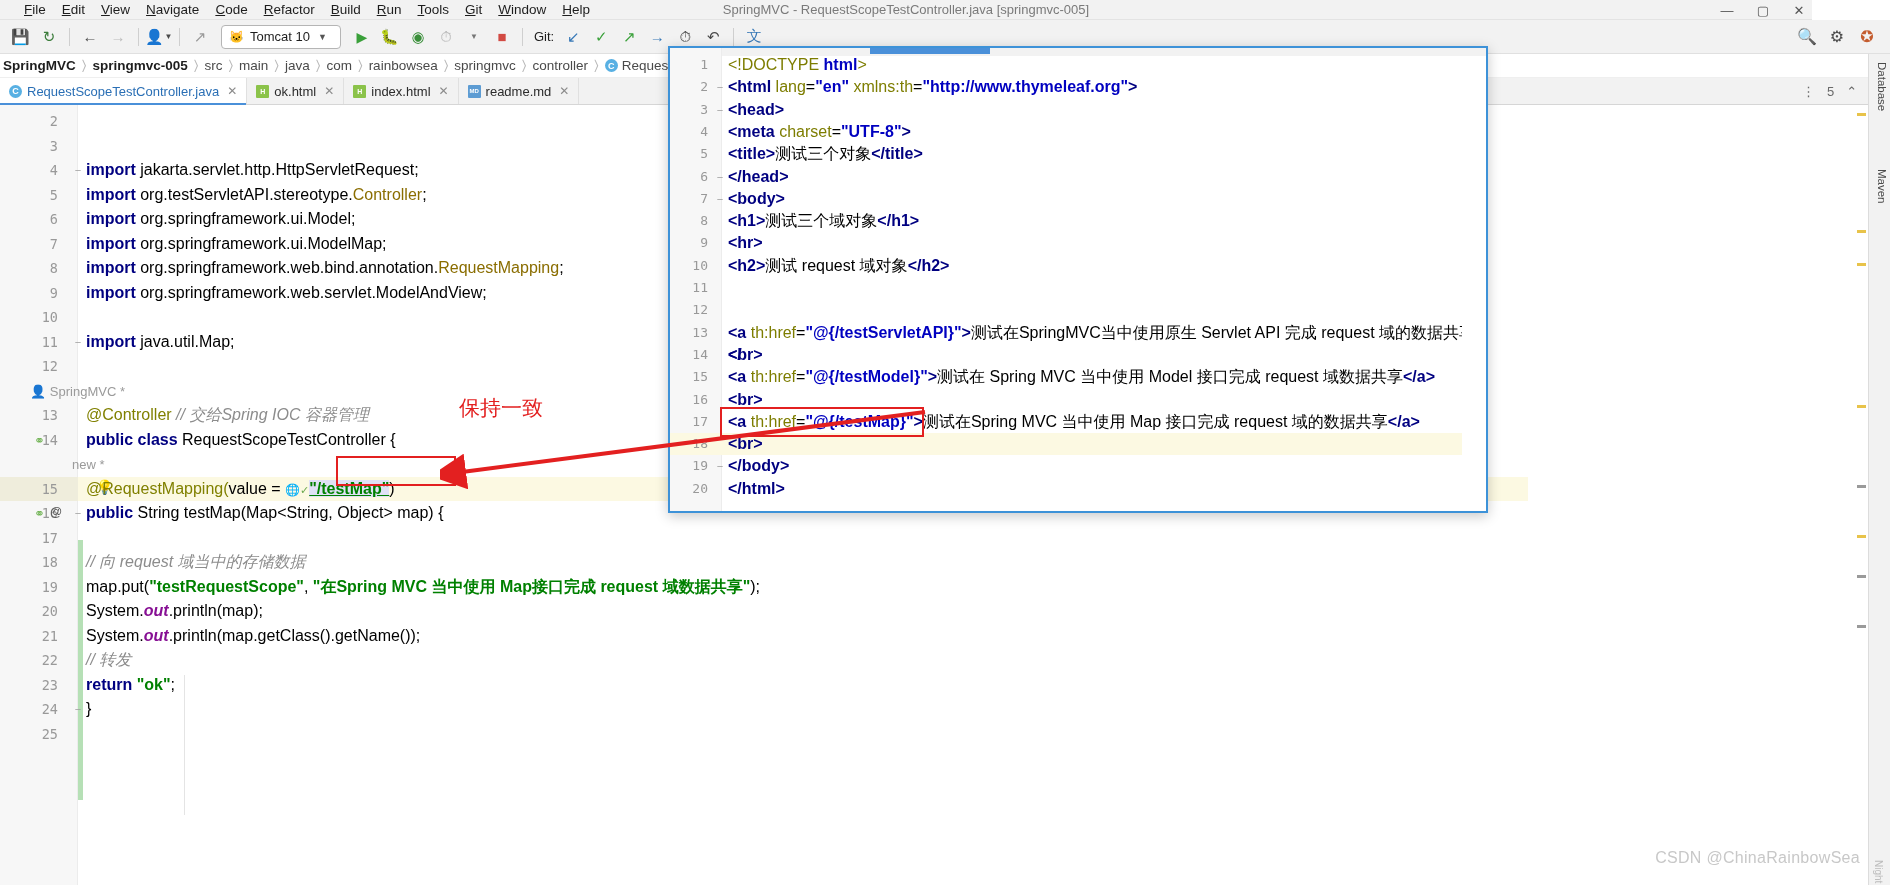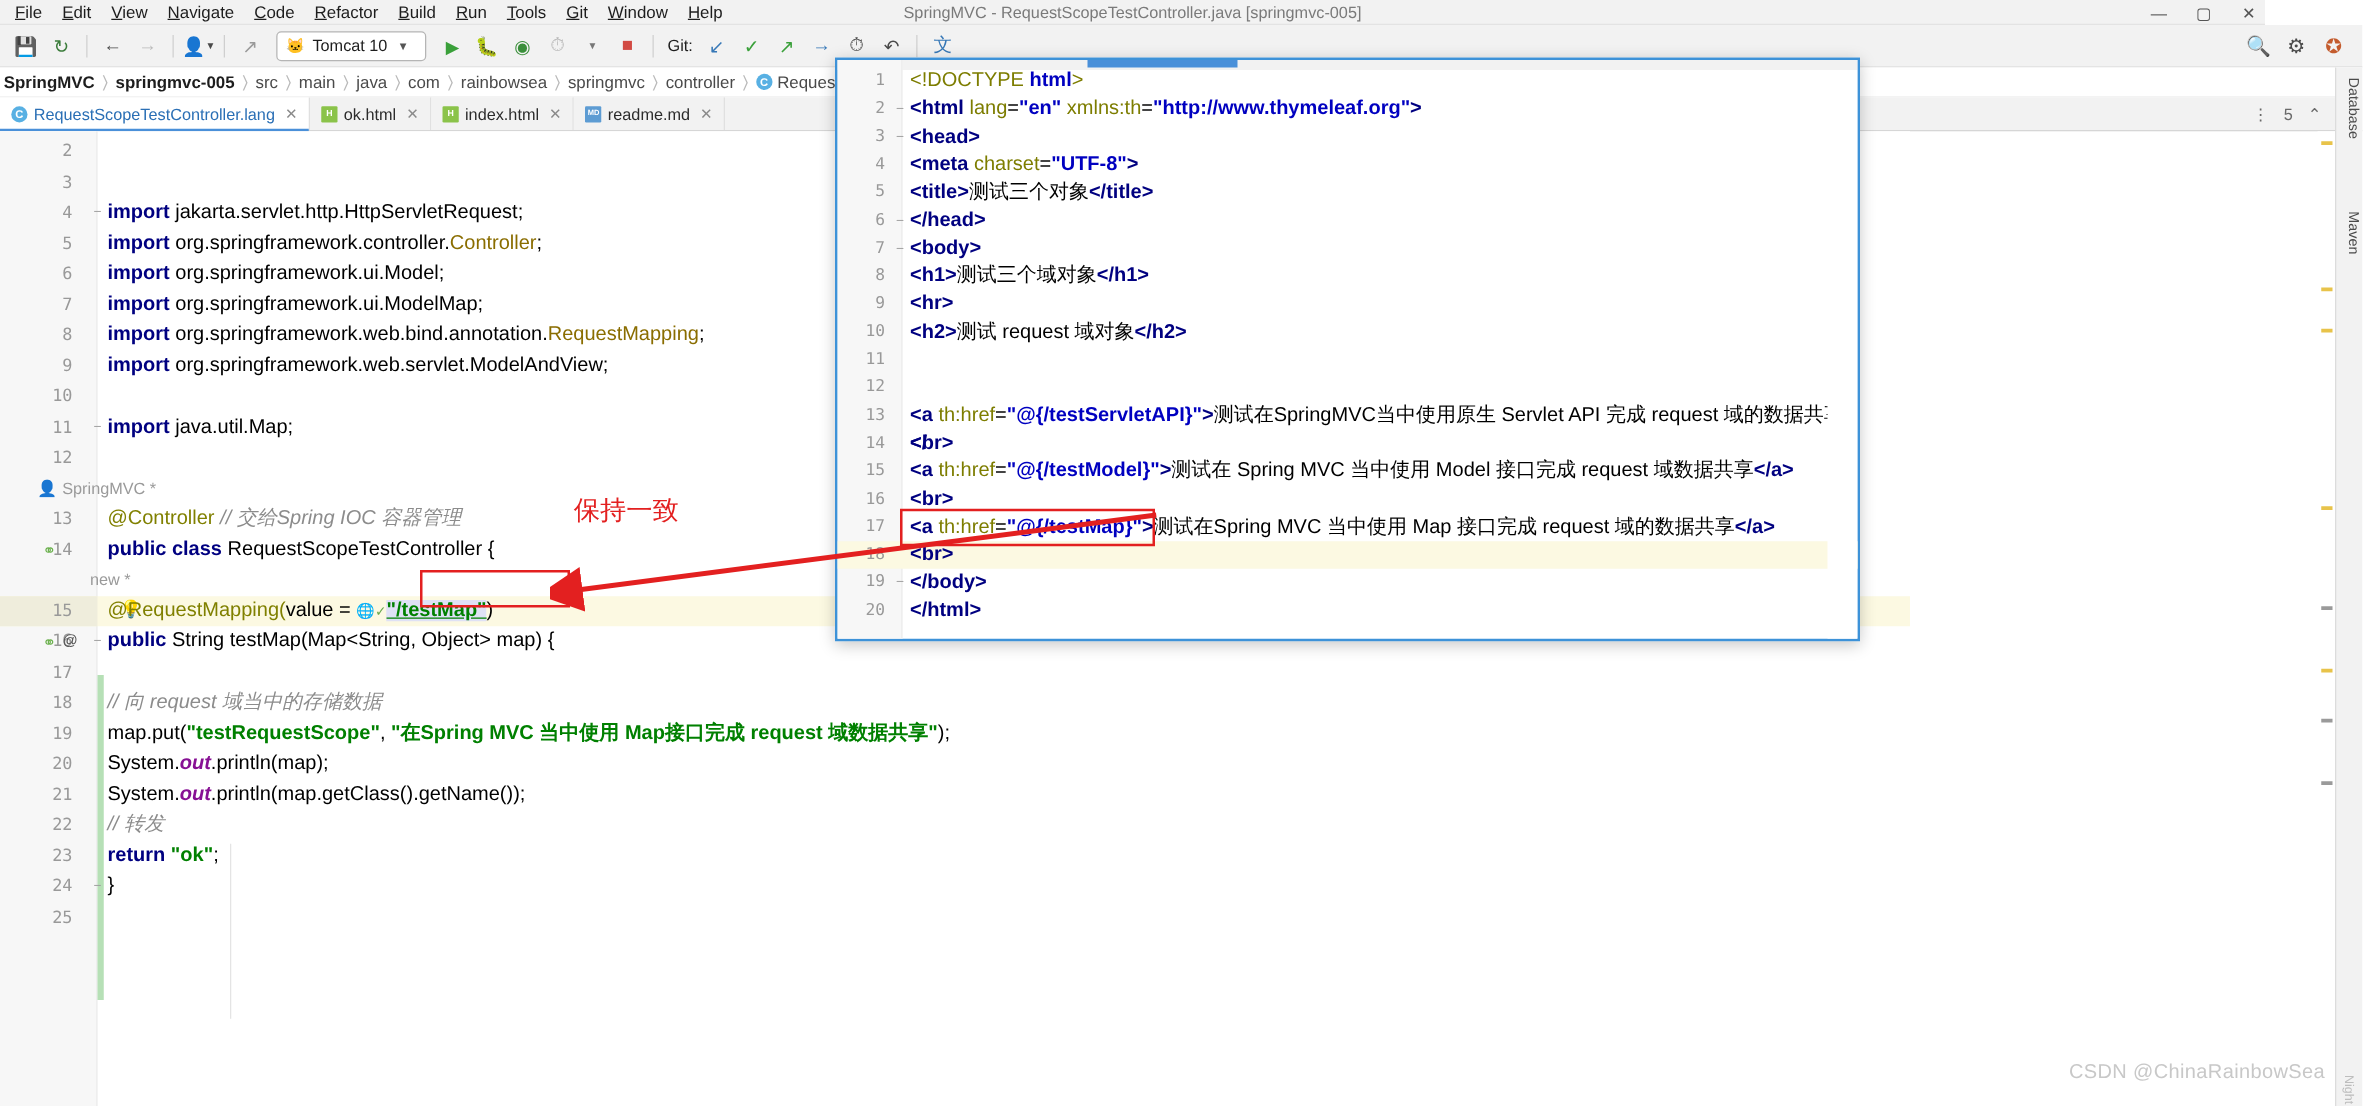--- a/index.html
+++ b/index.html
@@ -20,21 +20,21 @@
     position:absolute; left:0; right:0; top:0; height:20px; line-height:20px;
     text-align:center; font-size:13px; color:#7a7a7a;
     font-family:"Liberation Sans", sans-serif;
   }
   .win-ctrls { position:absolute; right:6px; top:0; height:20px; display:flex; align-items:center; gap:22px; }
   .win-ctrls span { font-size:13px; color:#555; width:14px; text-align:center; cursor:default;}
 
   
   .menubar {
     position:absolute; left:0; top:0; height:20px; display:flex; align-items:flex-start;
-    padding-left:4px; gap:0px; z-index:5;
+    padding-left:16px; gap:0px; z-index:5;
   }
   .menu-item {
     font-size:13.5px; color:#1d1d1d; padding:1px 8px; line-height:18px;
     font-family:"Liberation Sans", sans-serif; white-space:nowrap;
   }
   .menu-item u { text-decoration: underline; }
 
   
   .toolbar {
     position:absolute; left:0; top:20px; width:1890px; height:34px;
@@ -297,21 +297,21 @@
       <span class="crumb-sep">〉</span>
       <span class="crumb crumb-file">
         <span class="c-badge">C</span>
         <span>RequestSc</span>
       </span>
     </div>
 
   <div class="tabbar" id="tabbar">
       <div class="etab active">
         <span class="c-badge">C</span>
-        <span>RequestScopeTestController.lang</span>
+        <span>RequestScopeTestController.java</span>
         <span class="x">✕</span>
       </div>
       <div class="etab">
         <span class="ico-html">H</span>
         <span>ok.html</span>
         <span class="x">✕</span>
       </div>
       <div class="etab">
         <span class="ico-html">H</span>
         <span>index.html</span>
@@ -335,21 +335,21 @@
     <div class="greenbar" id="greenbar" style="top: 435px; height: 260px;"></div>
     <div id="editor-lines">
         <div class="ln" style="top: 4px; left: 0px; width: 58px;">2</div>
         <div class="codeline" style="top: 4px; left: 86px;"></div>
         <div class="ln" style="top: 28.5px; left: 0px; width: 58px;">3</div>
         <div class="codeline" style="top: 28.5px; left: 86px;"></div>
         <div class="ln" style="top: 53px; left: 0px; width: 58px;">4</div>
         <div class="codefold" style="top: 53px; left: 72px;">−</div>
         <div class="codeline" style="top: 53px; left: 86px;"><span class="kw">import </span><span class="plain">jakarta.servlet.http.HttpServletRequest;</span></div>
         <div class="ln" style="top: 77.5px; left: 0px; width: 58px;">5</div>
-        <div class="codeline" style="top: 77.5px; left: 86px;"><span class="kw">import </span><span class="plain">org.springframework.controller.</span><span class="cls">Controller</span><span class="plain">;</span></div>
+        <div class="codeline" style="top: 77.5px; left: 86px;"><span class="kw">import </span><span class="plain">org.testServletAPI.stereotype.</span><span class="cls">Controller</span><span class="plain">;</span></div>
         <div class="ln" style="top: 102px; left: 0px; width: 58px;">6</div>
         <div class="codeline" style="top: 102px; left: 86px;"><span class="kw">import </span><span class="plain">org.springframework.ui.Model;</span></div>
         <div class="ln" style="top: 126.5px; left: 0px; width: 58px;">7</div>
         <div class="codeline" style="top: 126.5px; left: 86px;"><span class="kw">import </span><span class="plain">org.springframework.ui.ModelMap;</span></div>
         <div class="ln" style="top: 151px; left: 0px; width: 58px;">8</div>
         <div class="codeline" style="top: 151px; left: 86px;"><span class="kw">import </span><span class="plain">org.springframework.web.bind.annotation.</span><span class="cls">RequestMapping</span><span class="plain">;</span></div>
         <div class="ln" style="top: 175.5px; left: 0px; width: 58px;">9</div>
         <div class="codeline" style="top: 175.5px; left: 86px;"><span class="kw">import </span><span class="plain">org.springframework.web.servlet.ModelAndView;</span></div>
         <div class="ln" style="top: 200px; left: 0px; width: 58px;">10</div>
         <div class="codeline" style="top: 200px; left: 86px;"></div>

